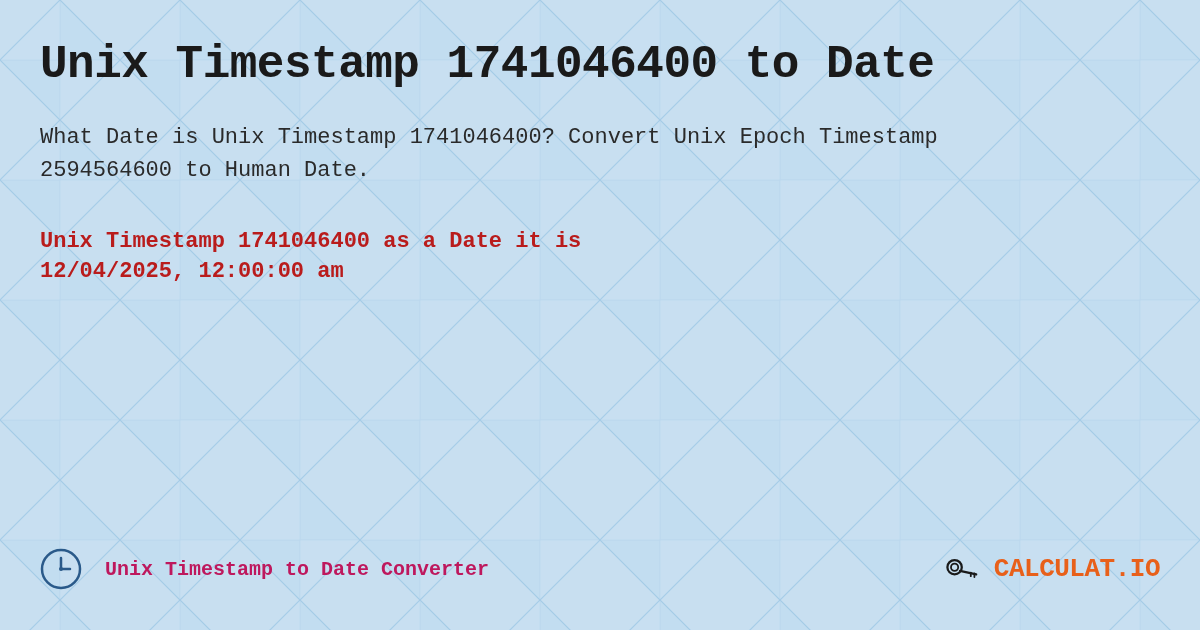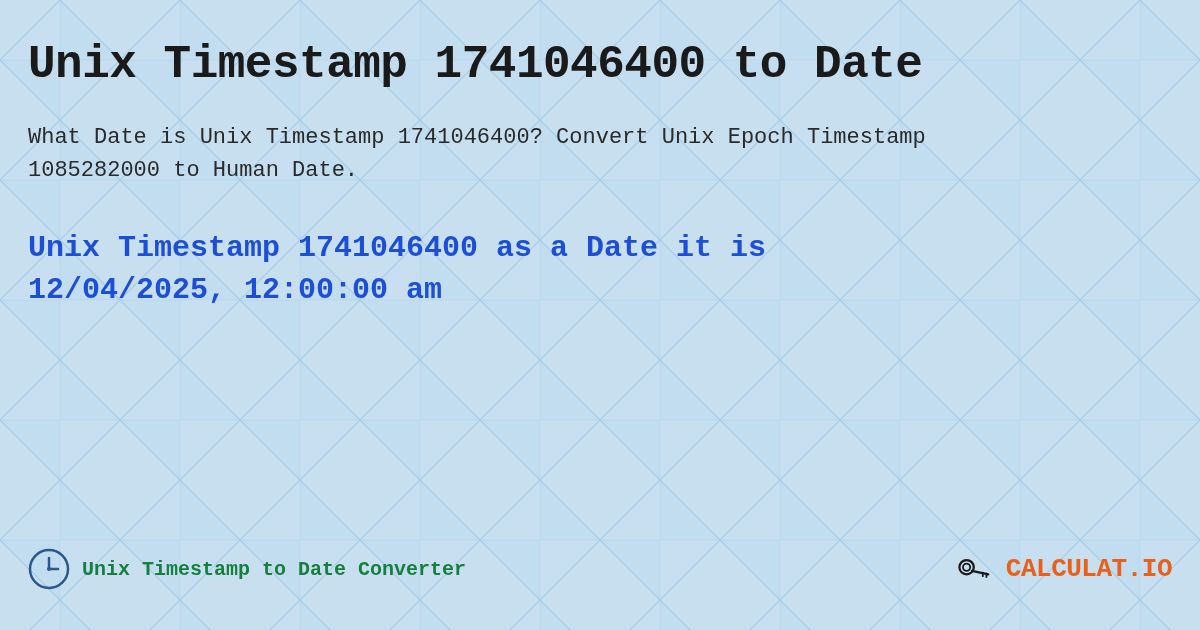--- a/index.html
+++ b/index.html
@@ -23,21 +23,21 @@
       top: 0;
       left: 0;
       width: 100%;
       height: 100%;
       z-index: 0;
     }
 
     .content {
       position: relative;
       z-index: 1;
-      padding: 40px 28px;
+      padding: 40px 40px;
       height: 100%;
       display: flex;
       flex-direction: column;
     }
 
     .main-title {
       font-size: 46px;
       font-weight: 900;
       color: #1a1a1a;
       letter-spacing: -0.5px;
@@ -51,23 +51,23 @@
       line-height: 1.5;
       margin-bottom: 30px;
       max-width: 900px;
     }
 
     .result-section {
       margin-top: 10px;
     }
 
     .result-text {
-      font-size: 30px;
+      font-size: 22px;
       font-weight: 900;
-      color: #1d4ed8;
+      color: #b91c1c;
       line-height: 1.4;
     }
 
     .footer {
       display: flex;
       align-items: center;
       justify-content: space-between;
       margin-top: auto;
       padding-top: 20px;
     }
@@ -80,22 +80,23 @@
 
     .clock-icon {
       width: 42px;
       height: 42px;
       flex-shrink: 0;
     }
 
     .footer-link-text {
       font-size: 20px;
       font-weight: 700;
-      color: #15803d;
+      color: #be185d;
       text-decoration: none;
+      margin-left: 11px;
     }
 
     .logo-right {
       display: flex;
       align-items: center;
       gap: 16px;
     }
 
     .logo-icon {
       width: 36px;
@@ -137,21 +138,21 @@
   </defs>
   <rect width="1200" height="630" fill="#c8dff0"></rect>
   <rect width="1200" height="630" fill="url(#diamonds)"></rect>
   <rect width="1200" height="630" fill="url(#diamonds2)"></rect>
 </svg>
 
 <div class="content">
   <div>
     <h1 class="main-title">Unix Timestamp 1741046400 to Date</h1>
 
-    <p class="description">What Date is Unix Timestamp 1741046400? Convert Unix Epoch Timestamp 1085282000 to Human Date.</p>
+    <p class="description">What Date is Unix Timestamp 1741046400? Convert Unix Epoch Timestamp 2594564600 to Human Date.</p>
   </div>
 
   <div class="result-section">
     <p class="result-text">
       <span>Unix Timestamp 1741046400 as a Date it is</span><br>
       <span>12/04/2025, 12:00:00 am</span>
     </p>
   </div>
 
   <div class="footer">

